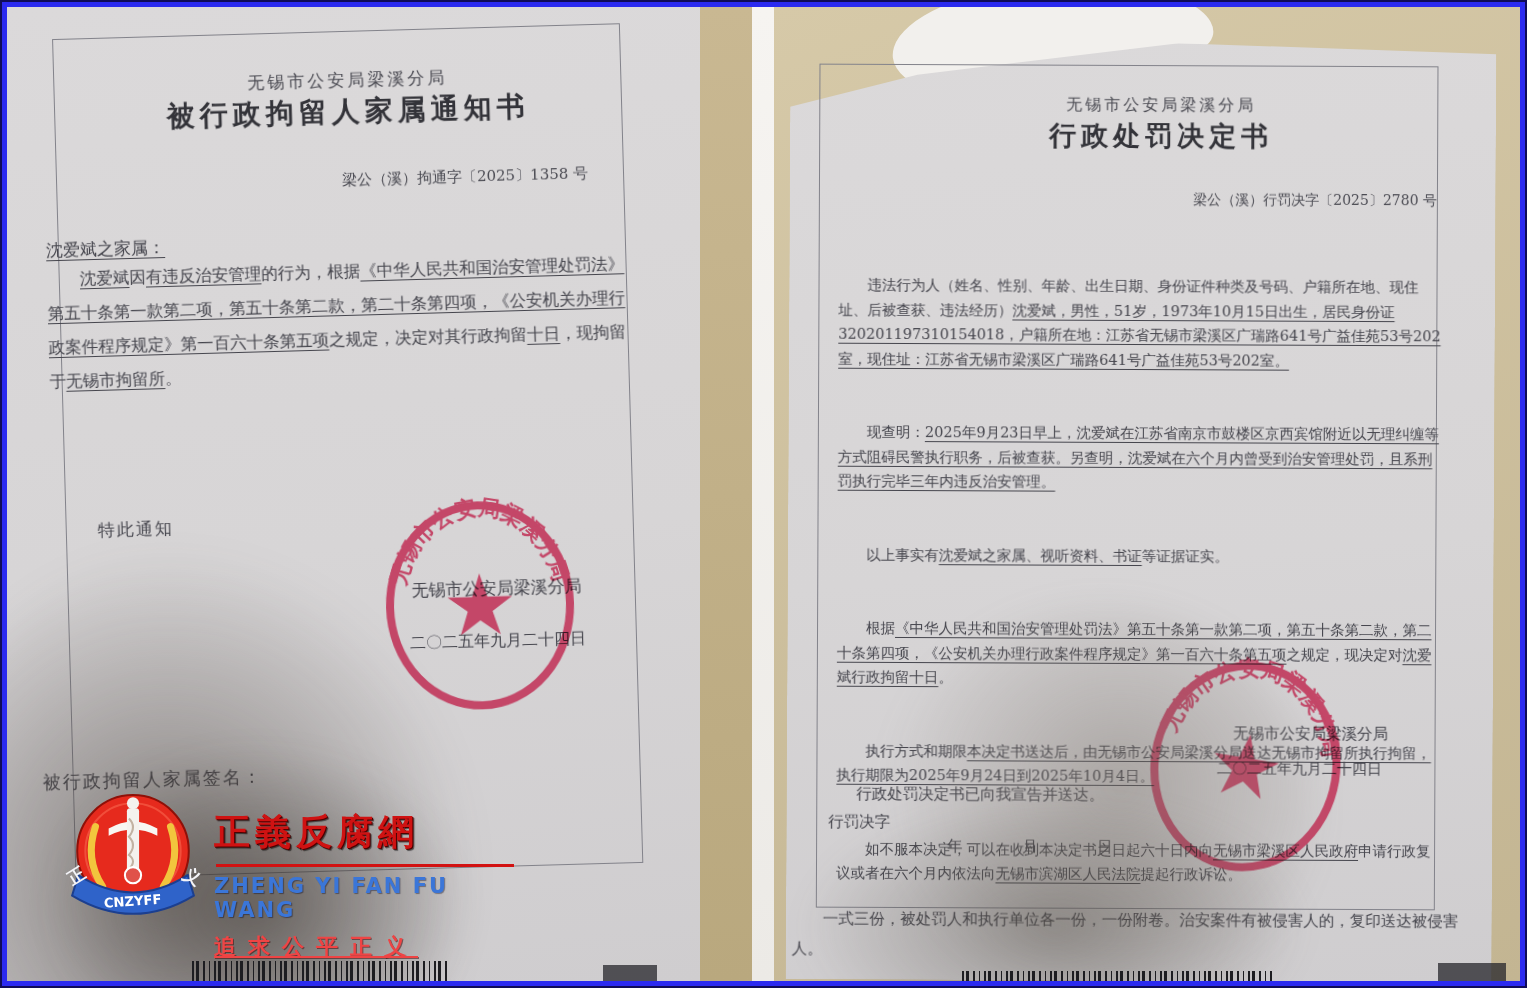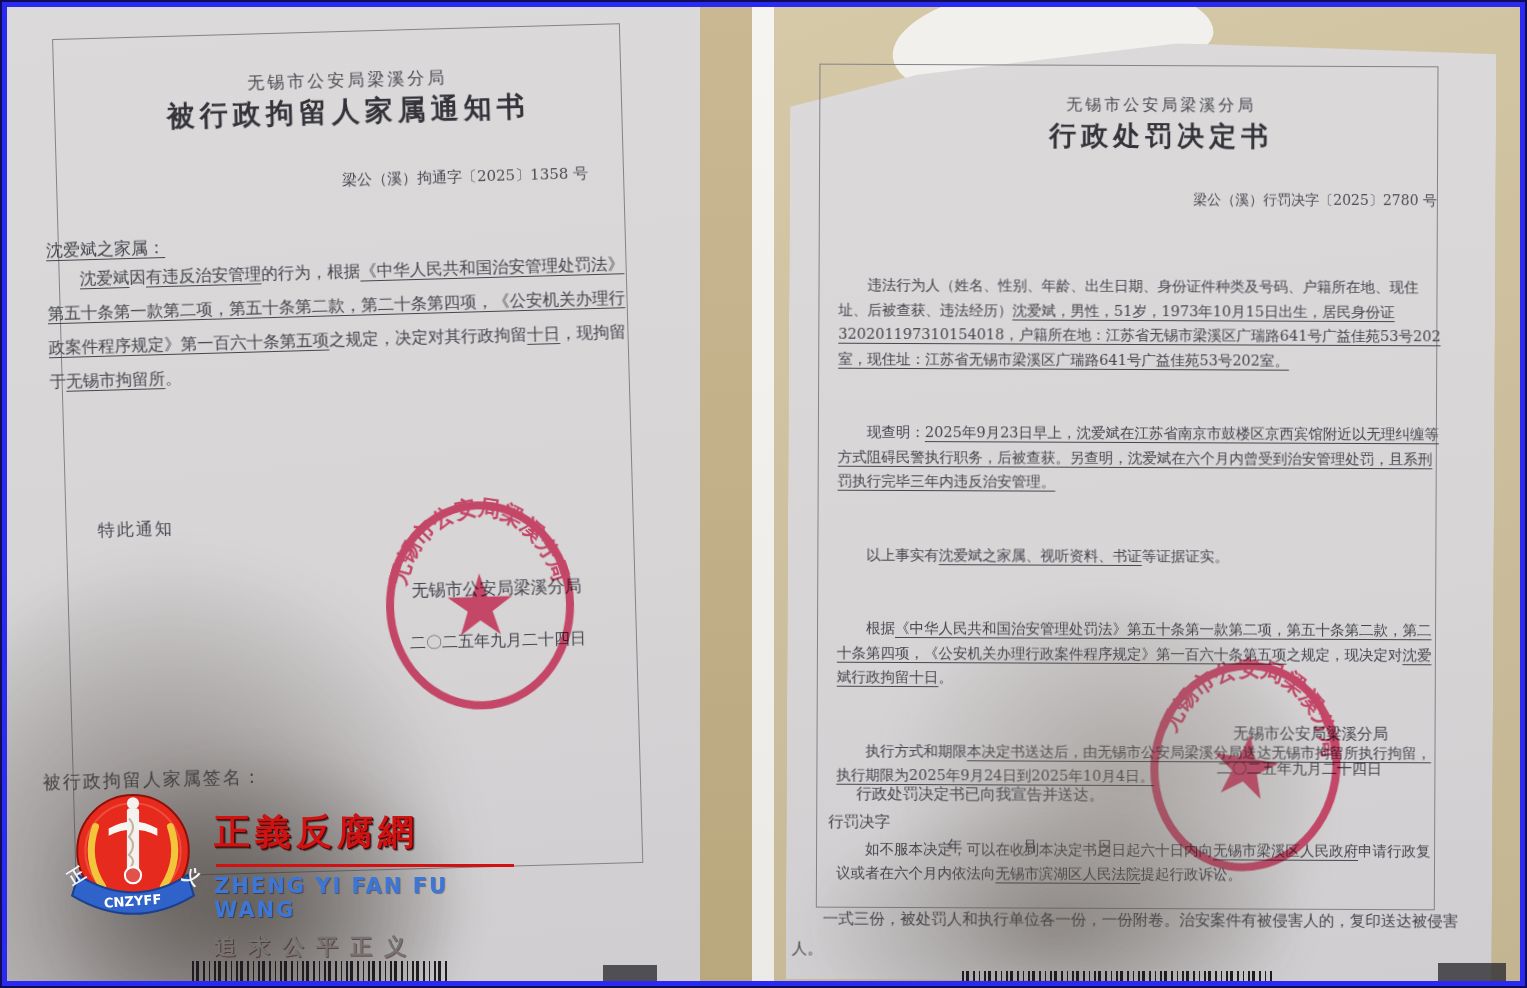--- a/index.html
+++ b/index.html
@@ -32,22 +32,22 @@
   .shadow{position:absolute;border-radius:50%;pointer-events:none;}
   
   #watermark{position:absolute;left:62px;top:784px;width:370px;height:160px;z-index:20;
              font-family:"DejaVu Sans","Liberation Sans",sans-serif;}
   #wm-text{position:absolute;left:152px;top:24px;}
   .wm-name{font-size:36px;font-weight:bold;color:#cf1212;letter-spacing:5px;
            text-shadow:1px 1px 0 #4d0000,2px 2px 1px rgba(0,0,0,.55);}
   .wm-line{width:298px;height:3px;background:#d21212;margin:7px 0 7px 2px;}
   .wm-latin{font-size:21px;font-weight:bold;color:#3b76d8;letter-spacing:2px;
             text-shadow:1px 1px 1px rgba(0,0,30,.4);}
-  .wm-slogan{font-size:22px;font-weight:bold;color:#737373;letter-spacing:12px;margin-top:10px;
-             text-shadow:1px 1px 0 rgba(60,0,0,.5);}
+  .wm-slogan{font-size:22px;font-weight:bold;color:#ef4444;letter-spacing:12px;margin-top:10px;
+             text-shadow:1px 1px 0 rgba(60,0,0,.5);text-decoration:underline;}
 </style>
 </head>
 <body>
 
 <div class="canvas">
   <div class="blue-frame"></div>
 
   <div class="photo" id="photo-left">
     <div class="paper" id="paper-left"></div>
 

